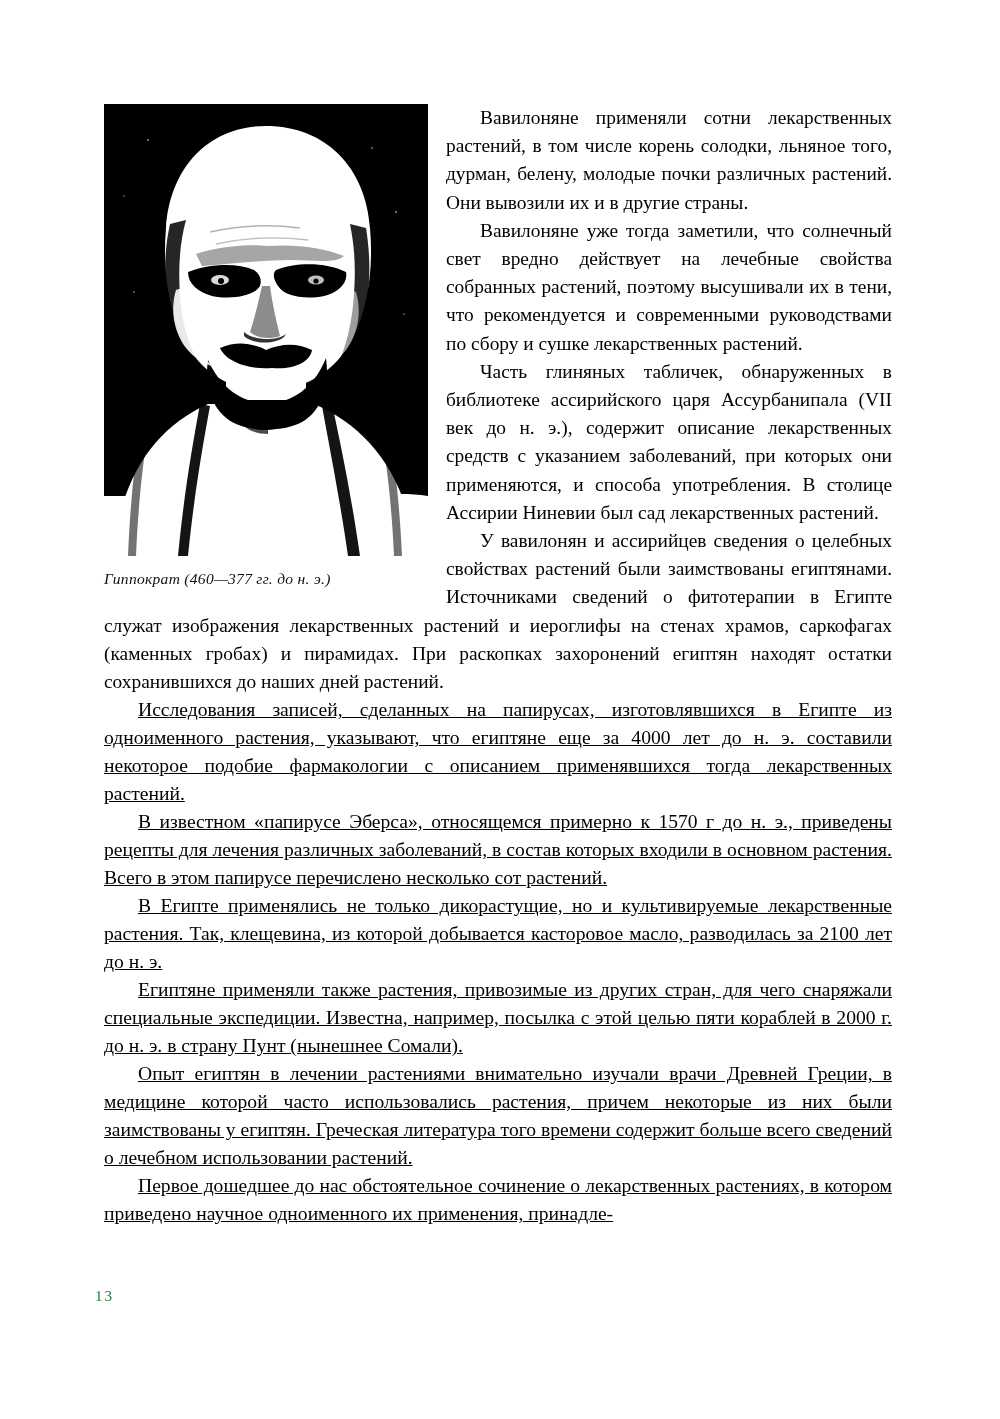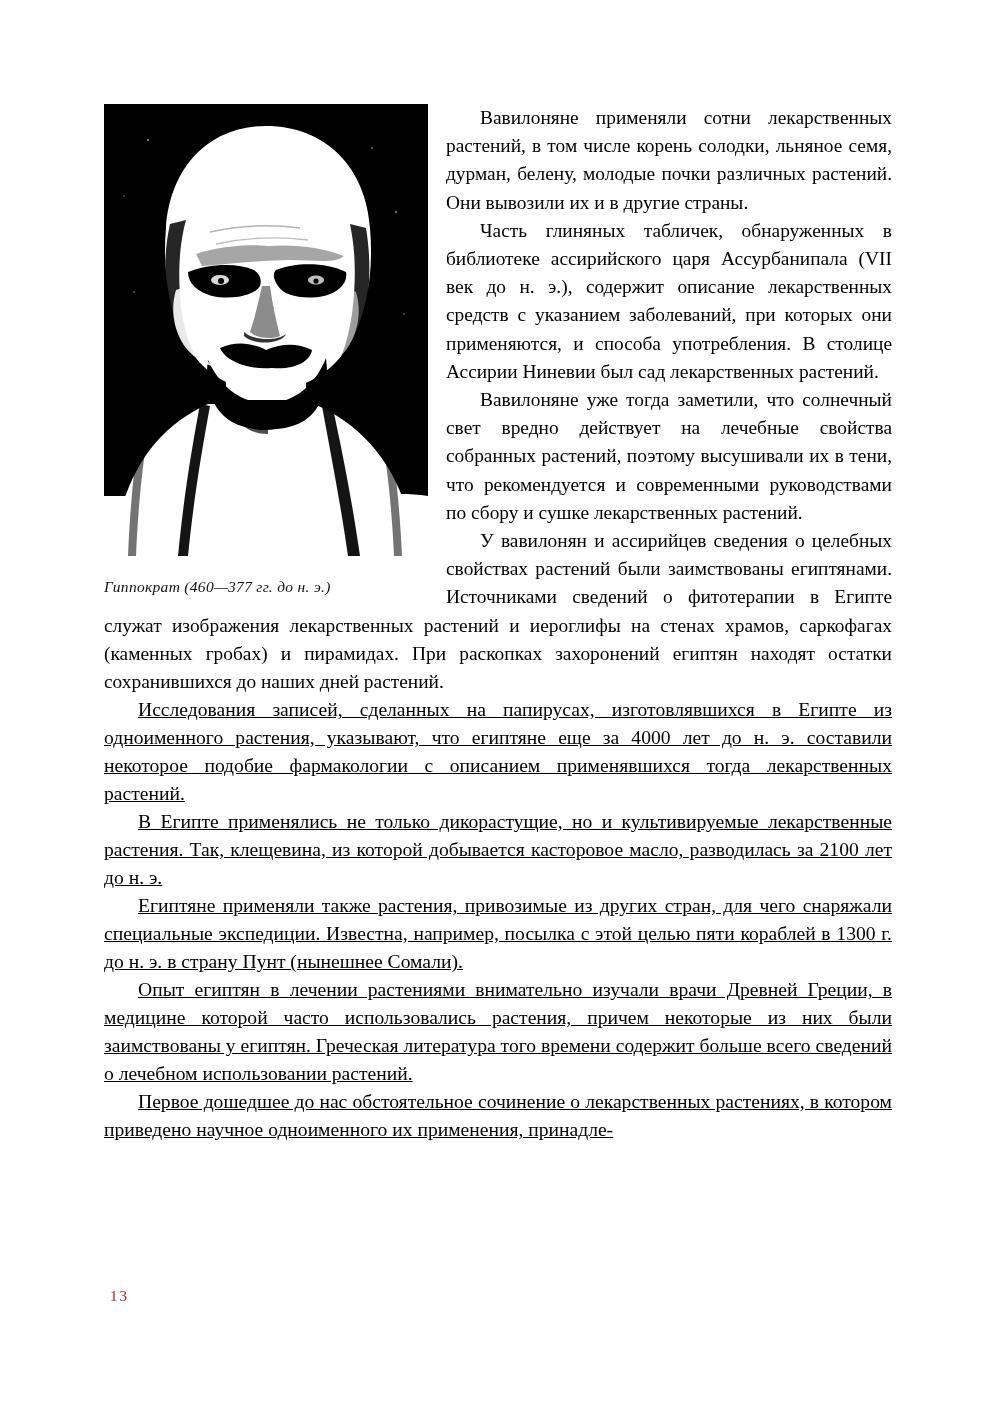--- a/index.html
+++ b/index.html
@@ -46,21 +46,21 @@
     overflow: hidden;
   }
 
   .portrait svg {
     display: block;
     width: 324px;
     height: 462px;
   }
 
   .caption {
-    margin-top: 12px;
+    margin-top: 4px;
     font-style: italic;
     font-size: 15.5px;
     letter-spacing: 0.3px;
     white-space: nowrap;
     color: #111;
   }
 
   
   .para {
     margin: 0;
@@ -86,24 +86,24 @@
 
   .clearfix::after {
     content: "";
     display: block;
     clear: both;
   }
 
   
   .page-number {
     position: absolute;
-    left: 110px;
+    left: 95px;
     top: 1288px;
     font-size: 15px;
-    color: #b91c1c;
+    color: #15803d;
     letter-spacing: 2px;
   }
 </style>
 </head>
 <body>
 
 <div class="page">
   <div class="content">
 
     <div class="figure">
@@ -184,29 +184,30 @@
           <circle cx="268" cy="44" r="1" fill="#ffffff" opacity="0.45"></circle>
           <circle cx="292" cy="108" r="1.2" fill="#ffffff" opacity="0.4"></circle>
           <circle cx="30" cy="188" r="1" fill="#ffffff" opacity="0.4"></circle>
           <circle cx="300" cy="210" r="1" fill="#ffffff" opacity="0.35"></circle>
           <circle cx="20" cy="92" r="0.9" fill="#ffffff" opacity="0.35"></circle>
         </svg>
       </div>
       <div class="caption">Гиппократ (460—377 гг. до н. э.)</div>
     </div>
 
-    <p class="para col-para">Вавилоняне применяли сотни лекарственных растений, в том числе корень солодки, льняное семя, дурман, белену, молодые почки различных растений. Они вывозили их и в другие страны.</p>
+    <p class="para col-para">Вавилоняне применяли сотни лекарственных растений, в том числе корень солодки, льняное того, дурман, белену, молодые почки различных растений. Они вывозили их и в другие страны.</p>
+    <p class="para col-para">Вавилоняне уже тогда заметили, что солнечный свет вредно действует на лечебные свойства собранных растений, поэтому высушивали их в тени, что рекомендуется и современными руководствами по сбору и сушке лекарственных растений.</p>
     <p class="para col-para">Часть глиняных табличек, обнаруженных в библиотеке ассирийского царя Ассурбанипала (VII век до н. э.), содержит описание лекарственных средств с указанием заболеваний, при которых они применяются, и способа употребления. В столице Ассирии Ниневии был сад лекарственных растений.</p>
-    <p class="para col-para">Вавилоняне уже тогда заметили, что солнечный свет вредно действует на лечебные свойства собранных растений, поэтому высушивали их в тени, что рекомендуется и современными руководствами по сбору и сушке лекарственных растений.</p>
     <p class="para col-para">У вавилонян и ассирийцев сведения о целебных свойствах растений были заимствованы египтянами. Источниками сведений о фитотерапии в Египте служат изображения лекарственных растений и иероглифы на стенах храмов, саркофагах (каменных гробах) и пирамидах. При раскопках захоронений египтян находят остатки сохранившихся до наших дней растений.</p>
 
     <div class="clearfix"></div>
 
     <p class="para full-para">Исследования записей, сделанных на папирусах, изготовлявшихся в Египте из одноименного растения, указывают, что египтяне еще за 4000 лет до н. э. составили некоторое подобие фармакологии с описанием применявшихся тогда лекарственных растений.</p>
+    <p class="para full-para">В известном «папирусе Эберса», относящемся примерно к 1570 г до н. э., приведены рецепты для лечения различных заболеваний, в состав которых входили в основном растения. Всего в этом папирусе перечислено несколько сот растений.</p>
     <p class="para full-para">В Египте применялись не только дикорастущие, но и культивируемые лекарственные растения. Так, клещевина, из которой добывается касторовое масло, разводилась за 2100 лет до н. э.</p>
-    <p class="para full-para">Египтяне применяли также растения, привозимые из других стран, для чего снаряжали специальные экспедиции. Известна, например, посылка с этой целью пяти кораблей в 1300 г. до н. э. в страну Пунт (нынешнее Сомали).</p>
+    <p class="para full-para">Египтяне применяли также растения, привозимые из других стран, для чего снаряжали специальные экспедиции. Известна, например, посылка с этой целью пяти кораблей в 2000 г. до н. э. в страну Пунт (нынешнее Сомали).</p>
     <p class="para full-para">Опыт египтян в лечении растениями внимательно изучали врачи Древней Греции, в медицине которой часто использовались растения, причем некоторые из них были заимствованы у египтян. Греческая литература того времени содержит больше всего сведений о лечебном использовании растений.</p>
     <p class="para full-para">Первое дошедшее до нас обстоятельное сочинение о лекарственных растениях, в котором приведено научное одноименного их применения, принадле-</p>
 
   </div>
 
   <div class="page-number">13</div>
 </div>
 
 </body></html>

